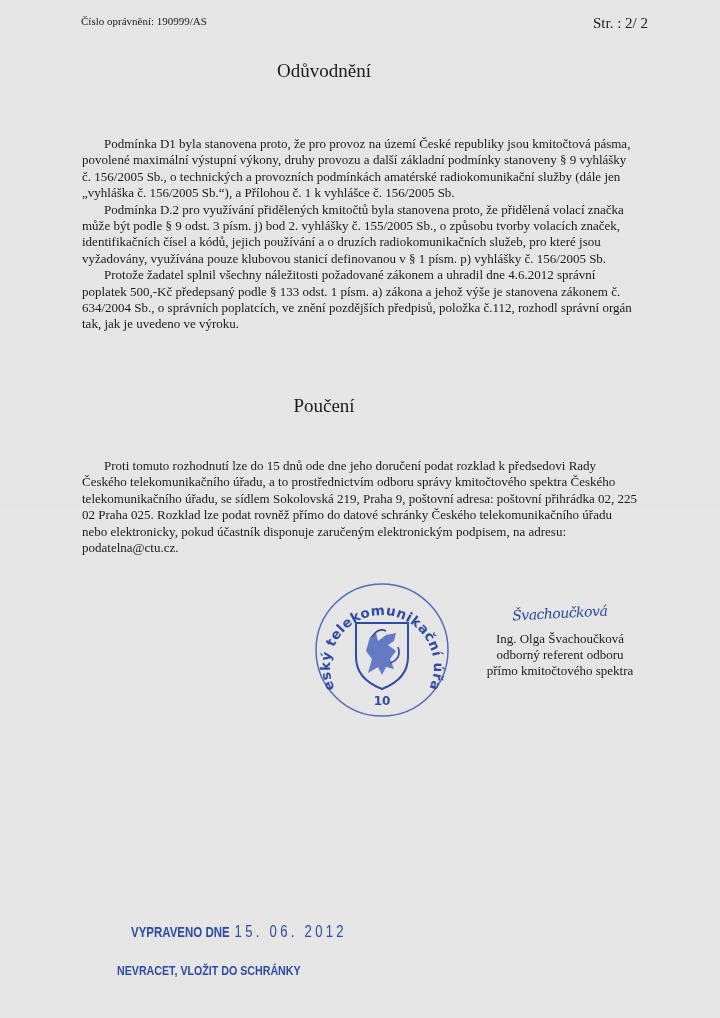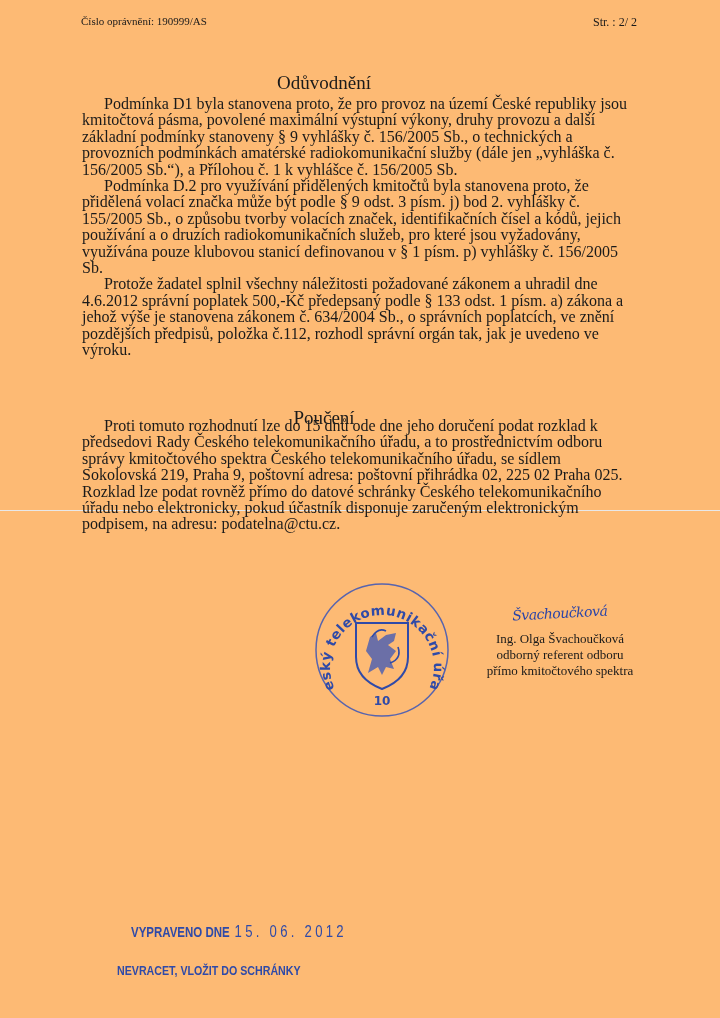--- a/index.html
+++ b/index.html
@@ -1,26 +1,26 @@
 <!DOCTYPE html>
 <html><head>
 <meta charset="utf-8">
 <style>
   html, body { margin: 0; padding: 0; }
   body {
     width: 720px; height: 1018px; background: #ffffff; position: relative; overflow: hidden;
     font-family: "Liberation Serif", serif; color: #1a1a1a;
   }
-  .page { position: absolute; left: 0; top: 0; width: 720px; height: 1018px; background: #fdba74; }
+  .page { position: absolute; left: 0; top: 0; width: 720px; height: 1018px; background: #e5e5e5; }
   .hdr-left { position: absolute; left: 81px; top: 15px; font-size: 11px; }
-  .hdr-right { position: absolute; left: 593px; top: 15px; font-size: 12px; }
-  .section-title { position: absolute; left: 0; width: 648px; text-align: center; font-size: 19px; margin-top: 12px; }
+  .hdr-right { position: absolute; left: 593px; top: 15px; font-size: 15px; }
+  .section-title { position: absolute; left: 0; width: 648px; text-align: center; font-size: 19px; }
   .t1 { top: 60px; }
   .t2 { top: 395px; }
-  .body-text { position: absolute; left: 82px; width: 556px; font-size: 16px; line-height: 16.4px; }
+  .body-text { position: absolute; left: 82px; width: 556px; font-size: 13px; line-height: 16.4px; margin-top: 40px; }
   .body-text p { margin: 0; text-indent: 22px; }
   .b1 { top: 96px; }
   .b2 { top: 418px; }
   .stamp { position: absolute; left: 312px; top: 575px; width: 140px; height: 150px; }
   .sig-block { position: absolute; left: 470px; top: 605px; width: 180px; text-align: center; font-size: 13px; line-height: 16px; }
   .signature { font-family: "DejaVu Serif", serif; font-style: italic; color: #2a44a8; font-size: 14px; height: 26px; letter-spacing: -0.5px; transform: rotate(-3deg); }
   .blue-stamp { position: absolute; font-family: "Liberation Sans", sans-serif; color: #2f4aa8; font-weight: bold; transform: scaleX(0.82); transform-origin: left center; }
   .vypraveno { left: 131px; top: 923px; font-size: 14px; }
   .vypraveno .date { font-weight: normal; font-size: 16px; margin-left: 6px; letter-spacing: 4px; }
   .nevracet { left: 117px; top: 963px; font-size: 13px; }

